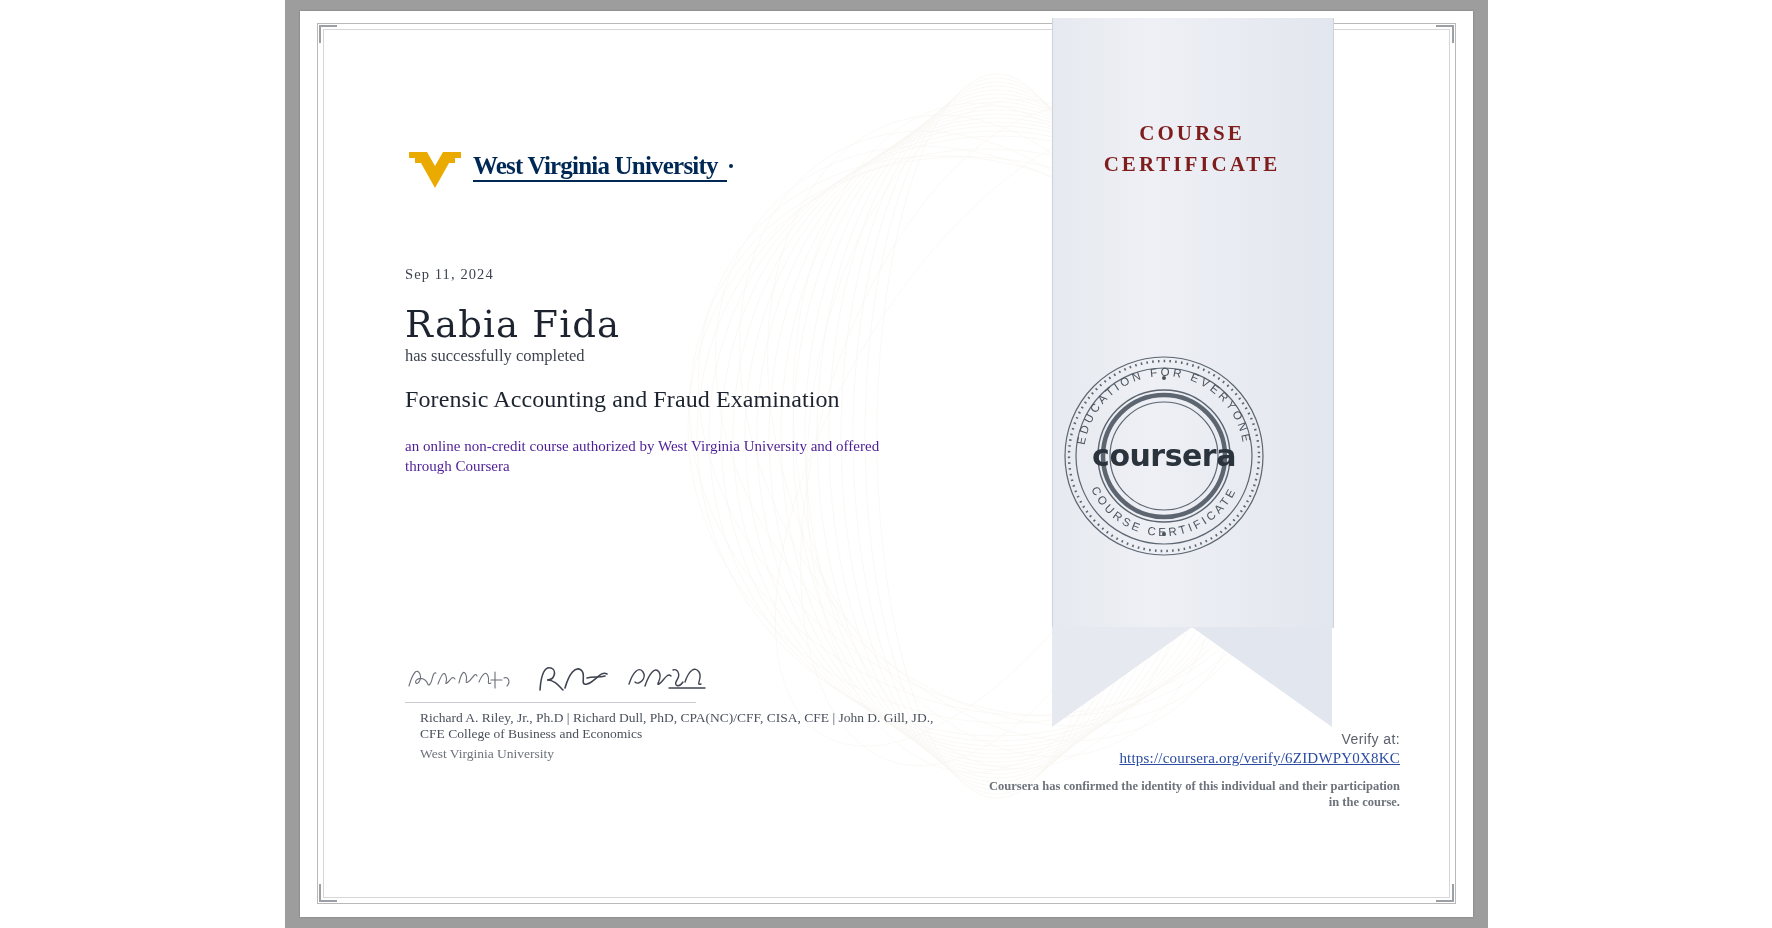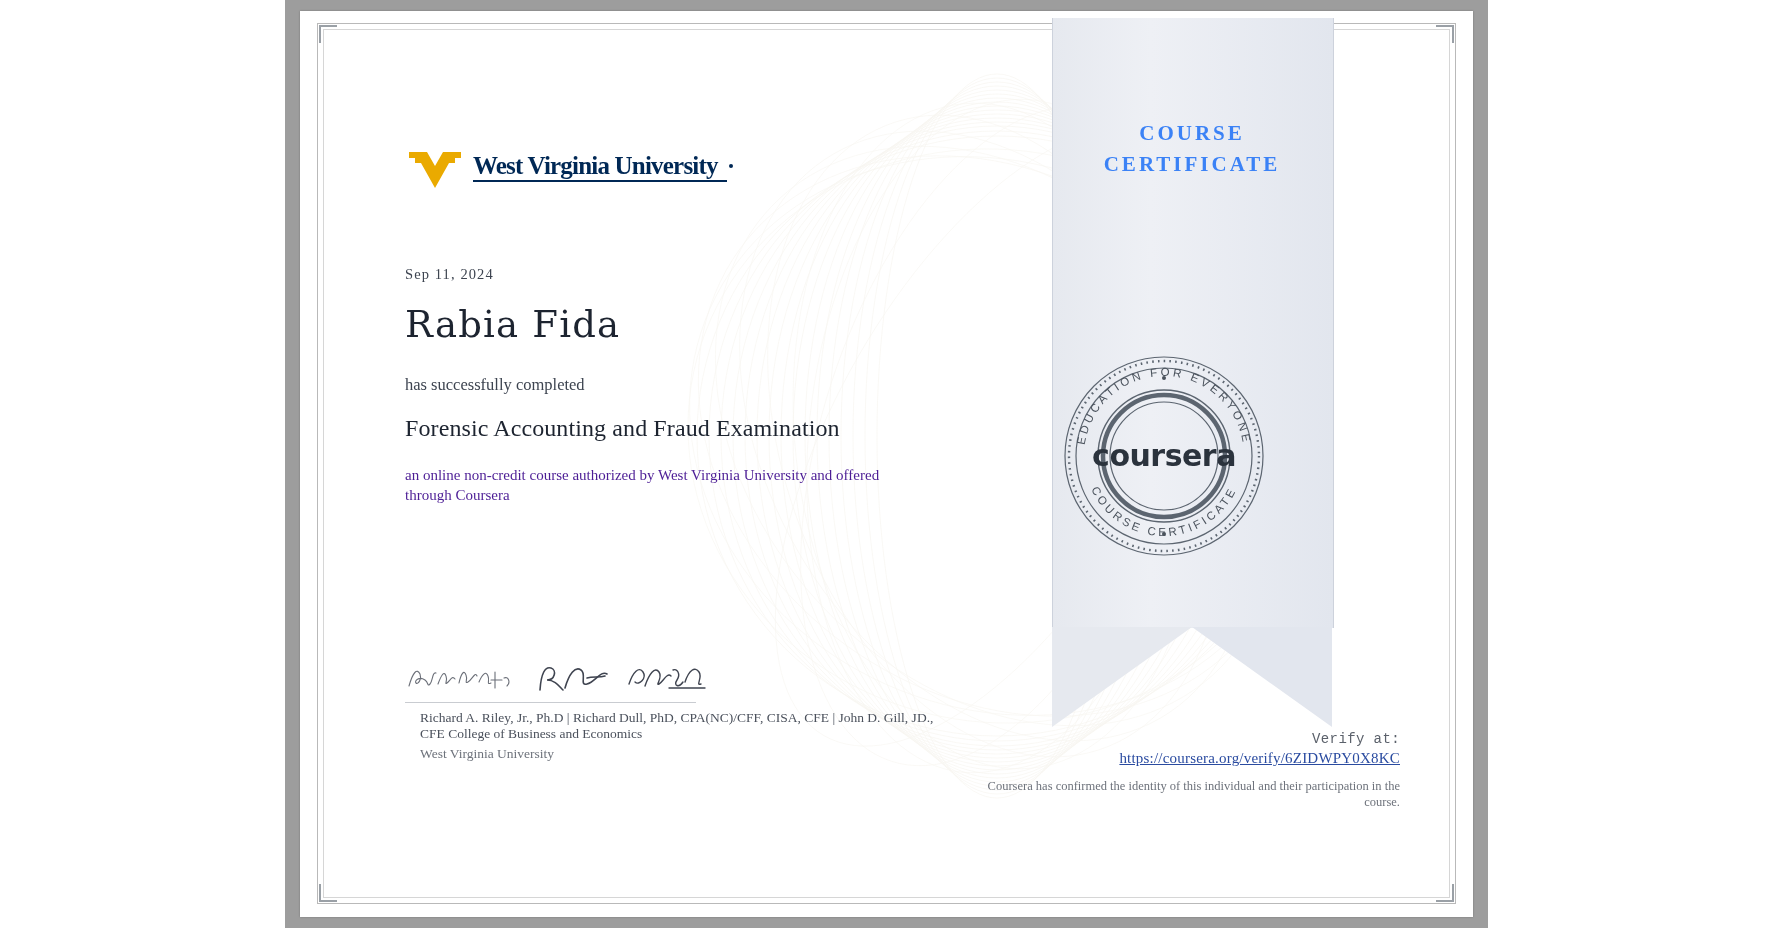--- a/index.html
+++ b/index.html
@@ -119,21 +119,21 @@
 
   .ribbon-title {
     position: absolute;
     left: 0;
     top: 100px;
     width: 280px;
     text-align: center;
     font-family: "Liberation Serif", serif;
     font-size: 21px;
     letter-spacing: 3.0px;
-    color: #3b82f6;
+    color: #7f1d1d;
     line-height: 31px;
     font-weight: 700;
   }
 
   
   .seal {
     position: absolute;
     left: 755px;
     top: 338px;
     width: 204px;
@@ -168,21 +168,20 @@
     margin-top: 20px;
     font-family: "DejaVu Serif", serif;
     font-size: 37px;
     letter-spacing: 1.2px;
     color: #1d2430;
     font-weight: 400;
     white-space: nowrap;
   }
 
   .completed {
-    margin-top: 29px;
     font-family: "Liberation Serif", serif;
     font-size: 16.5px;
     color: #3d4450;
   }
 
   .course {
     margin-top: 20px;
     font-family: "Liberation Serif", serif;
     font-size: 24px;
     color: #1d2430;
@@ -244,39 +243,40 @@
 
   
   .verify {
     position: absolute;
     right: 66px;
     top: 715px;
     width: 420px;
     text-align: right;
   }
   .verify-label {
-    font-family: Liberation Mono, monospace;
+    font-family: Liberation Sans, sans-serif;
     font-size: 14px;
     color: #5b616b;
     letter-spacing: 0.4px;
   }
   .verify-link {
     display: block;
     margin-top: 3px;
     font-family: "Liberation Serif", serif;
     font-size: 15px;
     color: #2a4ba0;
     letter-spacing: 0.2px;
   }
   .verify-note {
     margin-top: 11px;
     font-family: "Liberation Serif", serif;
     font-size: 12.5px;
     line-height: 16px;
     color: #6d727b;
+    font-weight: bold;
   }
 </style>
 </head>
 <body>
 
 <div class="page">
 
   <div class="mat"></div>
   <div class="mat-inner"></div>
 

